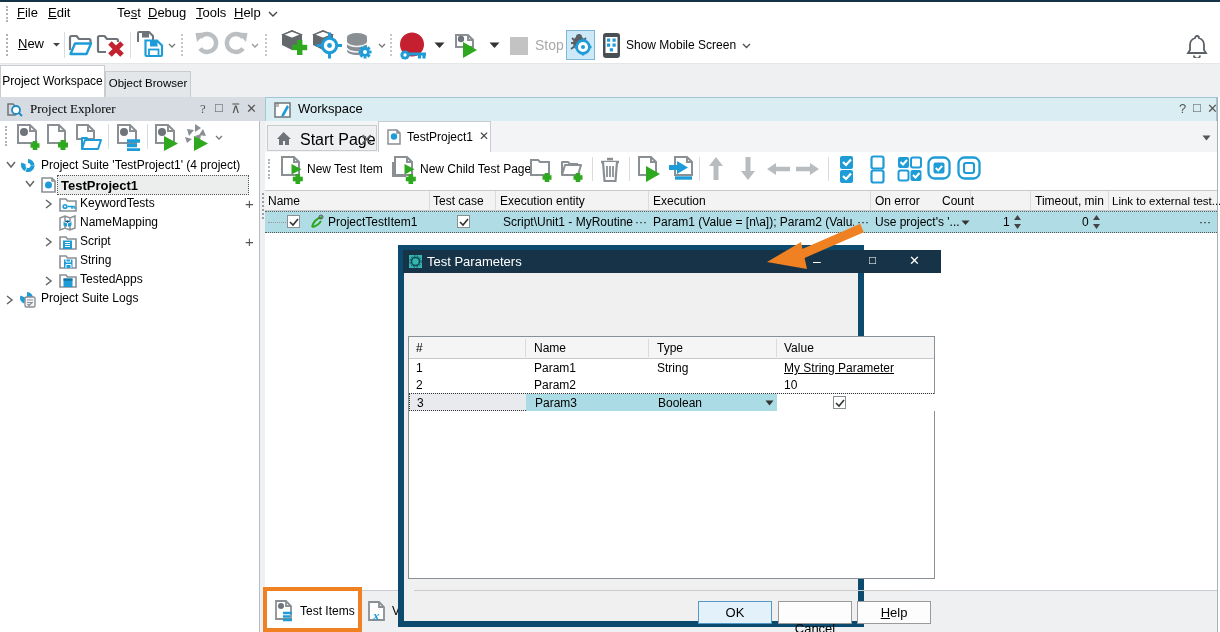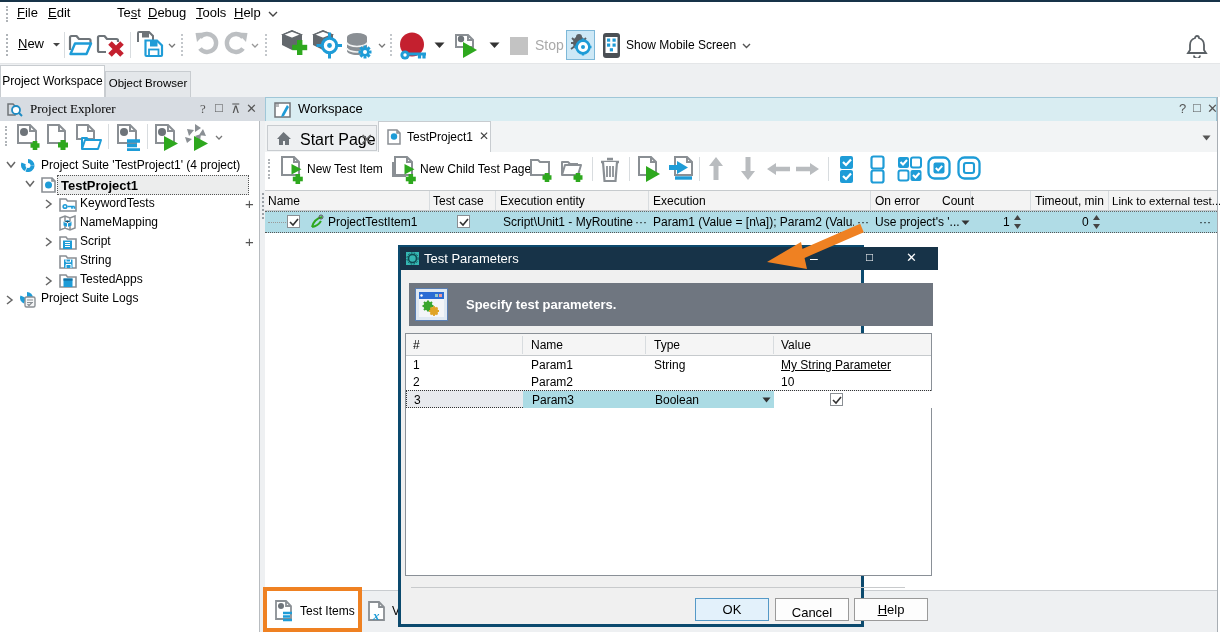--- a/index.html
+++ b/index.html
@@ -493,52 +493,34 @@
     <svg class="abs" style="left:102px;top:10px;" width="20" height="22" viewBox="0 0 20 22">
       <path d="M2 1 h10 l5 5 v13 h-15 z M12 1 v5 h5" fill="#fff" stroke="#8a8f94" stroke-width="1.8"></path>
       <text x="6" y="19" font-size="13" font-style="italic" font-weight="bold" fill="#1e9cd7" font-family="Liberation Serif">x</text>
     </svg>
     <div class="abs" style="left:127px;top:13px;font-size:12px;">Var</div>
   </div>
 </div>
 
 <div class="abs" style="left:262px;top:193px;height:26px;border-left:2px dotted #9aa0a6;"></div>
 
-<div class="abs" id="dialog" style="left:398px;top:245px;width:466px;height:382px;background:#f0f0f0;border:3px solid #0c4a6e;">
+<div class="abs" id="dialog" style="left:398px;top:245px;width:466px;height:382px;background:#f0f0f0;border:6px solid #0c4a6e;">
 
   <div class="abs" style="left:-1px;top:-1px;width:538px;height:23px;background:#173348;">
     <svg class="abs" style="left:6px;top:5px;" width="13" height="13" viewBox="0 0 13 13">
       <rect x="0" y="0" width="13" height="13" fill="#35b6b2"></rect>
       <circle cx="6.5" cy="6.5" r="4" fill="none" stroke="#0e4a52" stroke-width="1.6"></circle>
       <circle cx="6.5" cy="6.5" r="5.6" fill="none" stroke="#0e4a52" stroke-width="1" stroke-dasharray="1.6 1.4"></circle>
     </svg>
     <div class="abs" style="left:24px;top:4px;color:#fff;">Test Parameters</div>
     <div class="abs" style="left:410px;top:3px;color:#fff;font-size:14px;">–</div>
     <div class="abs" style="left:466px;top:3px;color:#fff;font-size:12px;">□</div>
     <div class="abs" style="left:506px;top:3px;color:#fff;font-size:13px;">✕</div>
   </div>
 
-  <div class="abs" style="left:8px;top:35px;width:524px;height:43px;background:#6f7680;">
-    <div class="abs" style="left:6px;top:5px;width:33px;height:33px;background:#dfe8f2;border:1px solid #5a7fb4;">
-      <svg class="abs" style="left:2px;top:2px;" width="27" height="27" viewBox="0 0 27 27">
-        <rect x="1" y="1" width="25" height="7" fill="#2a6cd4"></rect>
-        <rect x="1" y="8" width="25" height="18" fill="#f3f5f8"></rect>
-        <circle cx="3.5" cy="4.5" r="1.2" fill="#fff"></circle>
-          <rect x="17" y="3" width="3" height="3" fill="#9cc"></rect>
-          <rect x="21" y="3" width="3" height="3" fill="#e99"></rect>
-        <circle cx="10" cy="15" r="4.5" fill="#3aa62f"></circle>
-          <circle cx="10" cy="15" r="1.6" fill="#fff"></circle>
-        <path d="M10 9.5 v11 M4.5 15 h11 M6 11 l8 8 M14 11 l-8 8" stroke="#3aa62f" stroke-width="2"></path>
-        <circle cx="16" cy="20" r="4" fill="#e0a426"></circle>
-          <circle cx="16" cy="20" r="1.4" fill="#fff"></circle>
-        <path d="M16 15 v10 M11 20 h10 M12.5 16.5 l7 7 M19.5 16.5 l-7 7" stroke="#e0a426" stroke-width="1.8"></path>
-      </svg>
-    </div>
-    <div class="abs" style="left:57px;top:14px;color:#fff;font-weight:bold;">Specify test parameters.</div>
-  </div>
 
   <div class="abs" style="left:4px;top:85px;width:527px;height:243px;background:#fff;border:1px solid #8a9097;font-size:12px;">
     <div class="abs" style="left:0;top:0;width:525px;height:22px;background:#f5f5f5;border-bottom:1px solid #c6cacd;">
       <div class="abs" style="left:7px;top:4px;">#</div>
       <div class="abs" style="left:125px;top:4px;">Name</div>
       <div class="abs" style="left:248px;top:4px;">Type</div>
       <div class="abs" style="left:375px;top:4px;">Value</div>
       <div class="abs sep" style="left:116px;top:2px;height:18px;"></div>
       <div class="abs sep" style="left:239px;top:2px;height:18px;"></div>
       <div class="abs sep" style="left:367px;top:2px;height:18px;"></div>
@@ -567,21 +549,21 @@
       <div class="abs" style="left:423px;top:2px;width:13px;height:13px;background:#fff;border:1px solid #8a8f94;"></div>
       <svg class="abs" style="left:425px;top:4px;" width="10" height="10">
           <path d="M1 5 l3 3 l5 -6" stroke="#333" stroke-width="1.6" fill="none"></path>
         </svg>
     </div>
   </div>
 
   <div class="abs" style="left:10px;top:339px;width:494px;height:1px;background:#c8cacc;"></div>
 
   <div class="abs" style="left:294px;top:350px;width:74px;height:23px;background:#e3f1fb;border:1px solid #5599c7;text-align:center;padding-top:3px;">OK</div>
-  <div class="abs" style="left:374px;top:350px;width:74px;height:23px;background:#fdfdfd;border:1px solid #9a9a9a;text-align:center;padding-top:6px;">Cancel</div>
+  <div class="abs" style="left:374px;top:350px;width:74px;height:23px;background:#fdfdfd;border:1px solid #9a9a9a;text-align:center;padding-top:19px;">Cancel</div>
   <div class="abs" style="left:453px;top:350px;width:74px;height:23px;background:#fdfdfd;border:1px solid #9a9a9a;text-align:center;padding-top:3px;"><span class="u">H</span>elp</div>
 </div>
 
 <svg class="abs" style="left:755px;top:218px;" width="115" height="60" viewBox="0 0 115 60">
   <path d="M107 10 L45 37" stroke="#ef8122" stroke-width="9" fill="none"></path>
   <path d="M12 44 L46 24 L52 51 z" fill="#ef8122"></path>
 </svg>
 
 <div class="abs" style="left:263px;top:587px;width:99px;height:45px;border:4px solid #ef8122;background:#fff;font-size:12px;">
   <svg class="abs" style="left:7px;top:9px;" width="20" height="22" viewBox="0 0 20 22">

